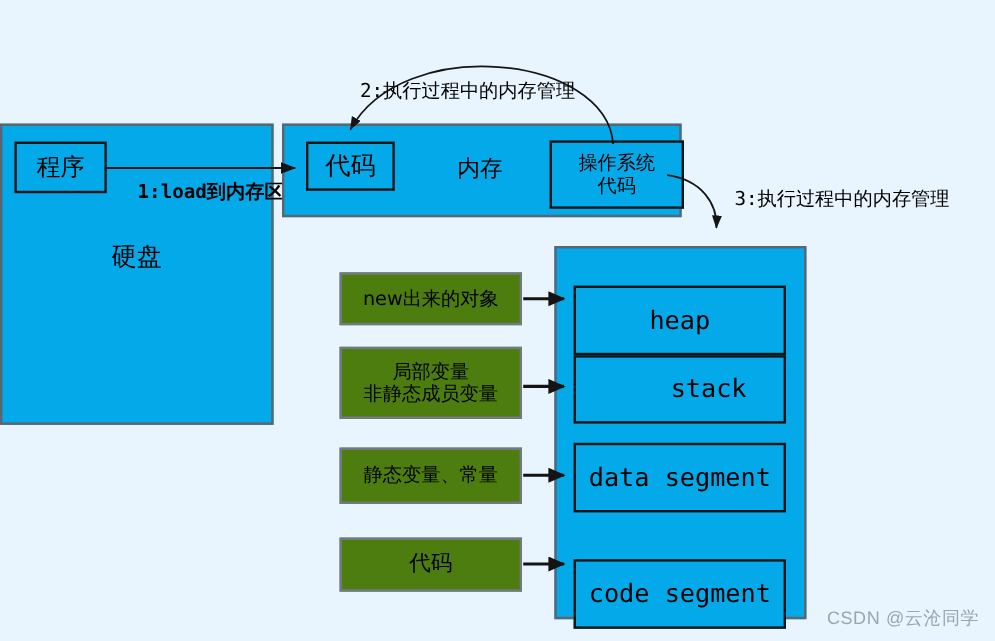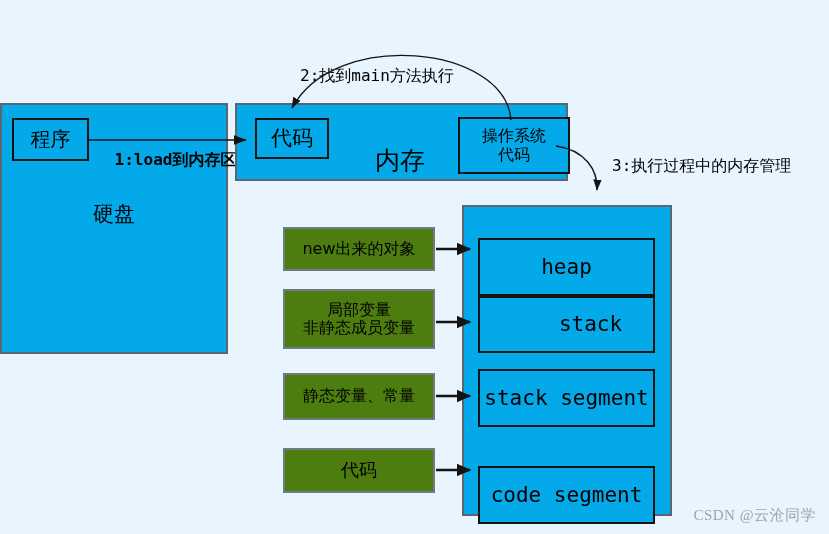--- a/index.html
+++ b/index.html
@@ -58,22 +58,22 @@
   }
   #program-box { left: 12px; top: 118px; width: 77px; height: 43px; font-size: 20px; }
 
   #load-label {
     position: absolute; left: 88px; top: 150px; width: 175px;
     font-size: 16px; text-align: center; font-weight: bold;
   }
 
   #memory-box { left: 235px; top: 103px; width: 333px; height: 78px; }
   #memory-label {
-    position: absolute; left: 340px; top: 144px; width: 120px;
-    text-align: center; font-size: 25px;
+    position: absolute; left: 340px; top: 128px; width: 120px;
+    text-align: center; font-size: 19px;
   }
   #code-box    { left: 255px; top: 118px; width: 74px;  height: 41px; font-size: 21px; }
   #os-code-box { left: 458px; top: 117px; width: 112px;  height: 57px; font-size: 16px; }
 
   #step2-label {
     position: absolute; left: 300px; top: 66px; width: 220px;
     font-size: 16px; text-align: left;
   }
   #step3-label {
     position: absolute; left: 612px; top: 156px; width: 220px;
@@ -87,21 +87,21 @@
   #code-seg-box{ left: 478px; top: 442px; width: 177px; height: 58px; font-size: 21px; margin-top: 24px; }
 
   #src-new-box    { left: 283px; top: 227px; width: 152px; height: 44px; font-size: 16px; }
   #src-local-box  { left: 283px; top: 289px; width: 152px; height: 60px; font-size: 16px; }
   #src-static-box { left: 283px; top: 373px; width: 152px; height: 47px; font-size: 16px; }
   #src-code-box   { left: 283px; top: 448px; width: 152px; height: 45px; font-size: 18px; }
 
   #watermark {
     position: absolute; right: 13px; bottom: 9px;
     font-size: 15px; color: #9aa6ae;
-    font-family: Liberation Serif, serif;
+    font-family: Liberation Sans, sans-serif;
     letter-spacing: 0.5px;
   }
 
   svg#connectors {
     position: absolute; left: 0; top: 0;
     width: 829px; height: 534px;
     pointer-events: none;
   }
 </style>
 </head>
@@ -114,27 +114,27 @@
   <div class="box blue-inner cn" id="program-box">程序</div>
 
   <div class="mono" id="load-label">1:load到内存区</div>
 
   <div class="box blue-fill" id="memory-box"></div>
   <div class="cn" id="memory-label">内存</div>
   <div class="box blue-inner cn" id="code-box">代码</div>
   <div class="box blue-inner cn" id="os-code-box">操作系统
 代码</div>
 
-  <div class="mono" id="step2-label">2:找到main方法执行</div>
+  <div class="mono" id="step2-label">2:执行过程中的内存管理</div>
   <div class="mono" id="step3-label">3:执行过程中的内存管理</div>
 
   <div class="box blue-fill" id="runtime-box"></div>
   <div class="box blue-inner mono" id="heap-box">heap</div>
   <div class="box blue-inner mono" id="stack-box">stack</div>
-  <div class="box blue-inner mono" id="data-seg-box">stack segment</div>
+  <div class="box blue-inner mono" id="data-seg-box">data segment</div>
   <div class="box blue-inner mono" id="code-seg-box">code segment</div>
 
   <div class="box orange-fill cn" id="src-new-box">new出来的对象</div>
   <div class="box orange-fill cn" id="src-local-box">局部变量
 非静态成员变量</div>
   <div class="box orange-fill cn" id="src-static-box">静态变量、常量</div>
   <div class="box orange-fill cn" id="src-code-box">代码</div>
 
   <svg id="connectors" viewBox="0 0 829 534" xmlns="http://www.w3.org/2000/svg">
     <defs>

